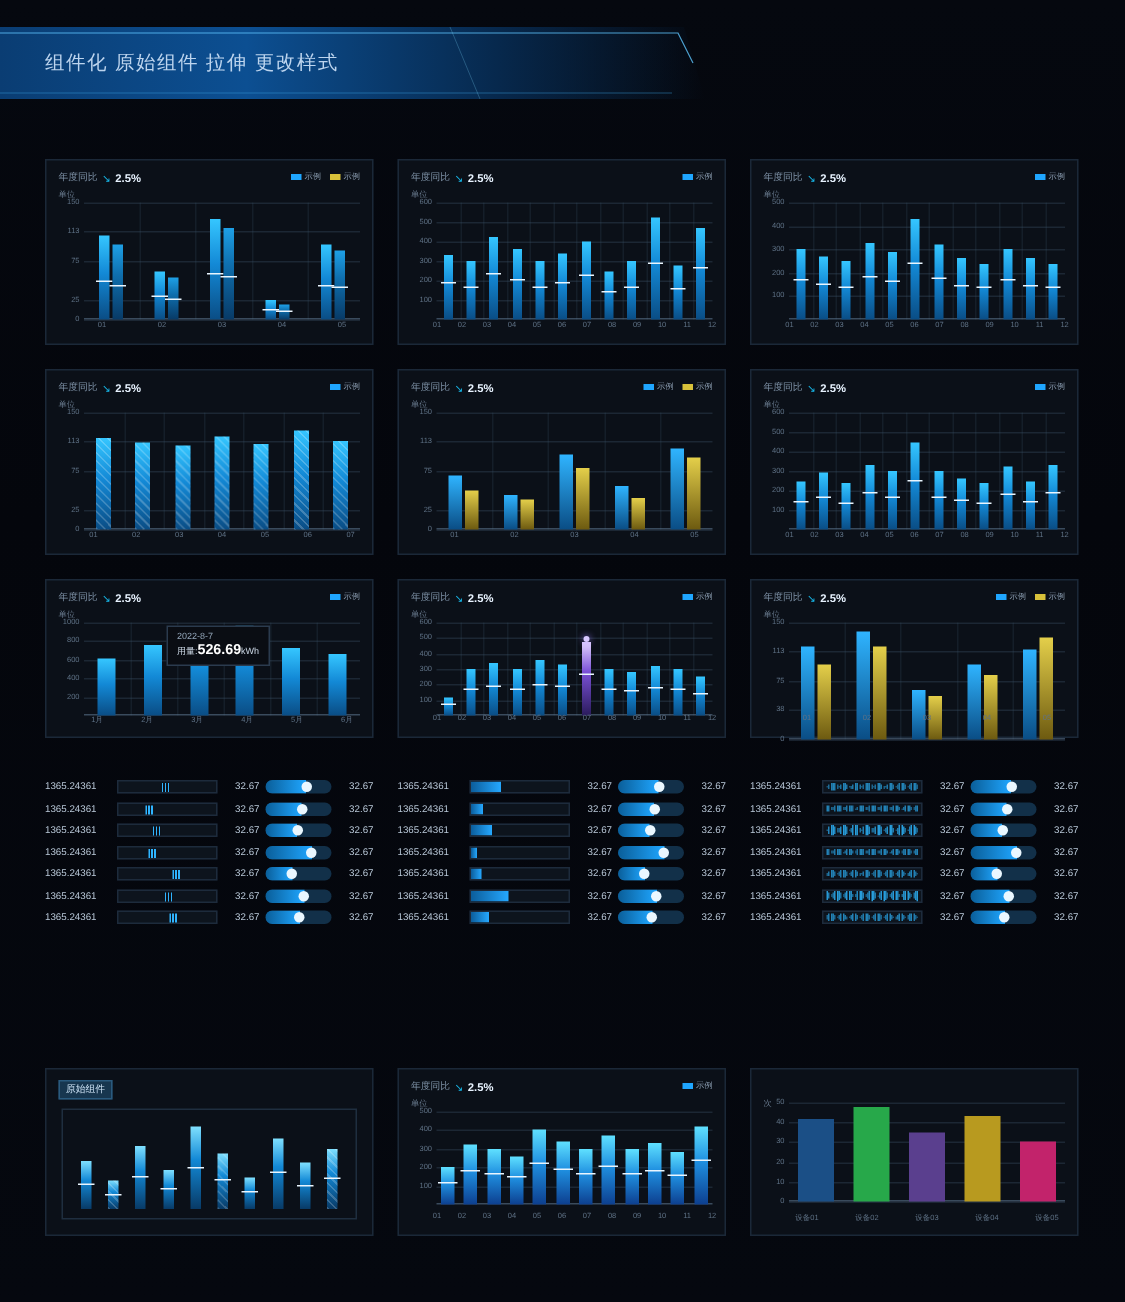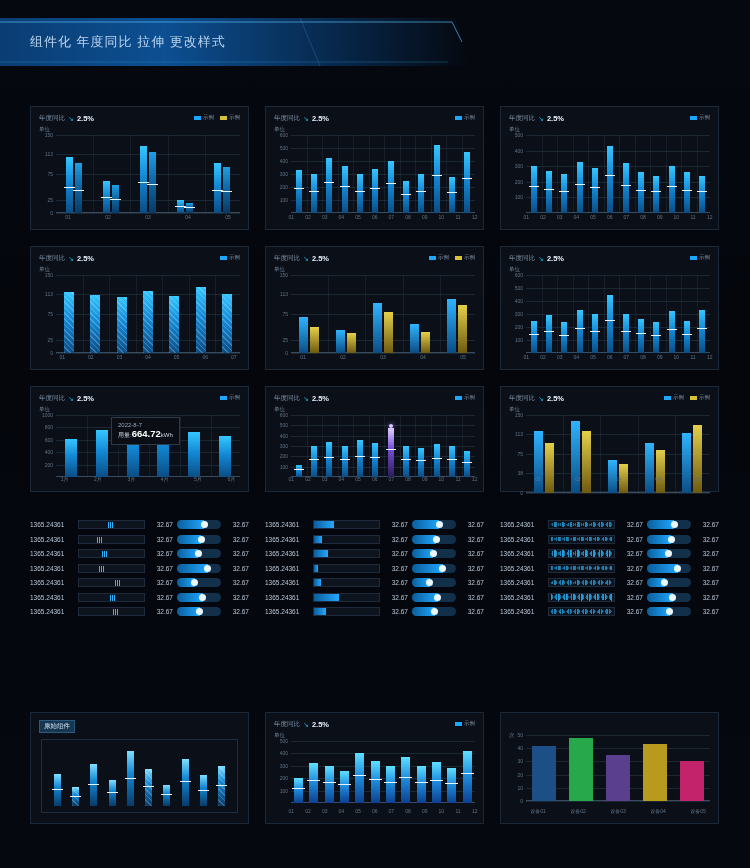--- a/index.html
+++ b/index.html
@@ -65,21 +65,21 @@
 
 <div class="page">
 
   <div class="banner"></div>
   <svg class="banner-deco" viewBox="0 0 470 48">
     <path d="M0 4 L452 4 L462 24" stroke="#5fc6ff" stroke-width="0.8" fill="none" opacity="0.8"></path>
     <path d="M0 44 L448 44" stroke="#3aa0e0" stroke-width="0.6" fill="none" opacity="0.5"></path>
     <path d="M300 0 L320 48" stroke="#7fdcff" stroke-width="0.5" fill="none" opacity="0.35"></path>
   </svg>
   <div class="banner-inner">
-    <div class="banner-sub">组件化 年度同比 拉伸 更改样式</div>
+    <div class="banner-sub">组件化 原始组件 拉伸 更改样式</div>
   </div>
 
   <div class="grid">
     <div class="row">
       <div class="card" id="card-c1">
           <div class="card-head">
             <span class="kpi-label">年度同比</span>
             <span class="kpi-arrow">↘</span>
             <span class="kpi-val">2.5%</span>
           </div>
@@ -714,21 +714,21 @@
           <div class="xaxis">
             <div class="xtick">1月</div>
             <div class="xtick">2月</div>
             <div class="xtick">3月</div>
             <div class="xtick">4月</div>
             <div class="xtick">5月</div>
             <div class="xtick">6月</div>
           </div>
           <div class="tooltip" style="left: 80px; top: 30px;">
             <div class="tt-t">2022-8-7</div>
-            <div class="tt-v"><span>用量:</span><b>664.72</b><span>kWh</span></div>
+            <div class="tt-v"><span>用量:</span><b>526.69</b><span>kWh</span></div>
           </div>
         </div>
       <div class="card r3" id="card-c8">
           <div class="card-head">
             <span class="kpi-label">年度同比</span>
             <span class="kpi-arrow">↘</span>
             <span class="kpi-val">2.5%</span>
           </div>
           <div class="unit">单位</div>
           <div class="legend" style="flex-direction: row;">

